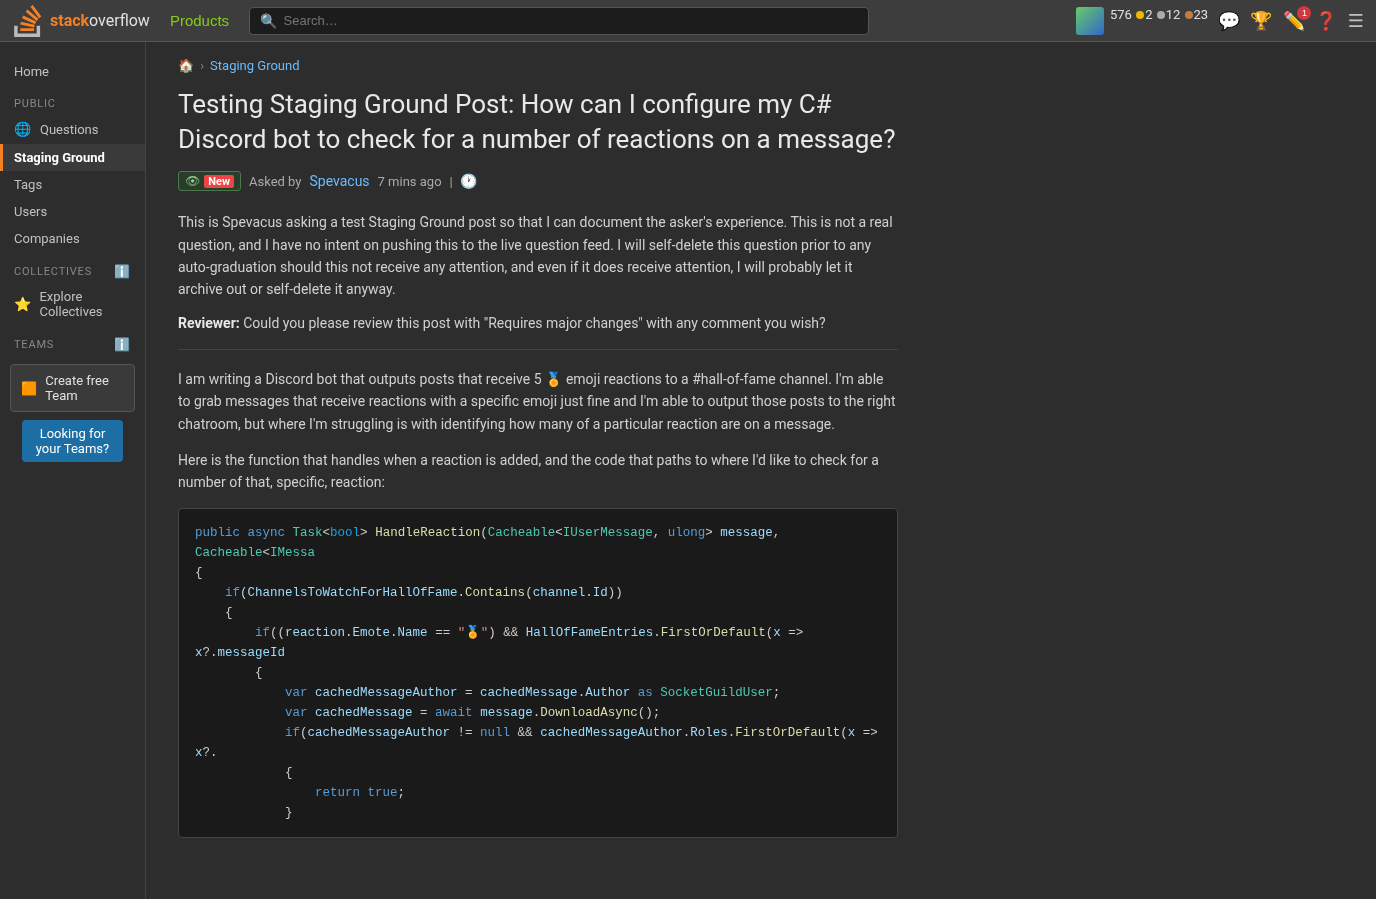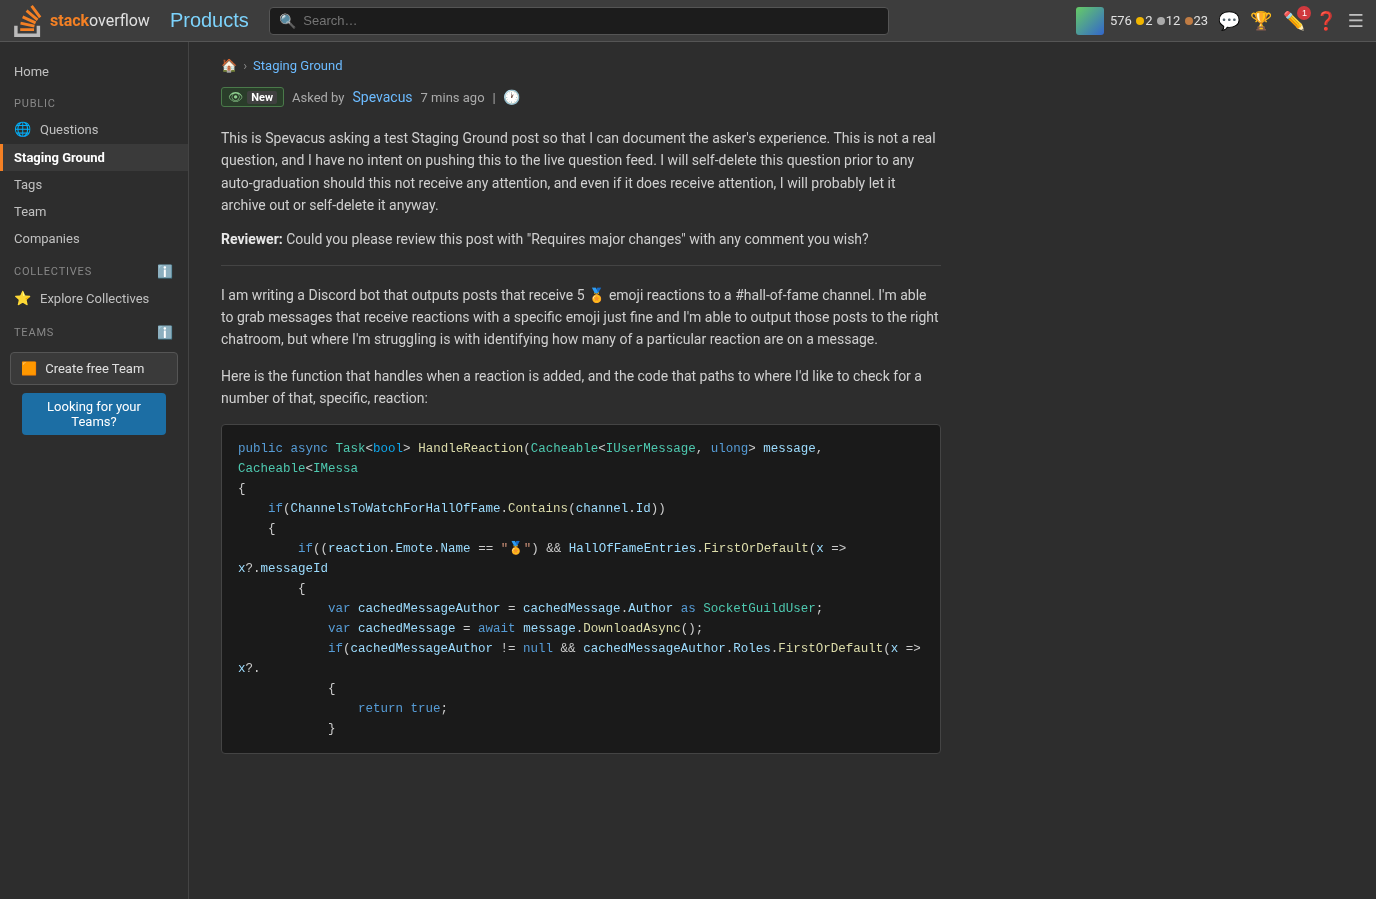--- a/index.html
+++ b/index.html
@@ -33,24 +33,24 @@
     .logo-icon {
       width: 32px;
       height: 32px;
     }
     .logo-text {
       font-size: 16px;
       color: #e0e0e0;
     }
     .logo-text span { color: #f48024; font-weight: bold; }
     .nav-products-btn {
-      color: #7dd3fc;
+      color: #84cc16;
       background: none;
       border: none;
-      font-size: 20px;
+      font-size: 15px;
       cursor: pointer;
       padding: 4px 8px;
     }
     .search-bar {
       flex: 1;
       display: flex;
       align-items: center;
       background: #1c1c1c;
       border: 1px solid #555;
       border-radius: 4px;
@@ -71,21 +71,20 @@
       margin-right: 6px;
     }
     .nav-right {
       display: flex;
       align-items: center;
       gap: 10px;
       margin-left: auto;
     }
     .avatar-wrap {
       display: flex;
-      align-items: center;
       gap: 6px;
       cursor: pointer;
     }
     .avatar-img {
       width: 28px;
       height: 28px;
       background: linear-gradient(135deg, #6c6, #36c);
       border-radius: 3px;
     }
     .rep-score {
@@ -123,21 +122,21 @@
 
     
     .page-wrap {
       display: flex;
       margin-top: 42px;
       min-height: calc(899px - 42px);
     }
 
     
     .sidebar {
-      width: 189px;
+      width: 146px;
       background: #2d2d2d;
       border-right: 1px solid #444;
       padding-top: 16px;
       flex-shrink: 0;
     }
     .sidebar-nav-item {
       display: flex;
       align-items: center;
       padding: 6px 14px;
       color: #c0c0c0;
@@ -246,21 +245,21 @@
       align-items: center;
       gap: 4px;
       background: #2a3d2a;
       border: 1px solid #4a7a4a;
       border-radius: 3px;
       padding: 2px 6px;
       font-size: 12px;
       color: #8fcf8f;
     }
     .badge-new-label {
-      background: #404040;
+      background: #ef4444;
       color: #fff;
       border-radius: 2px;
       padding: 0 4px;
       font-size: 11px;
       font-weight: bold;
     }
     .meta-text { color: #aaa; font-size: 13px; }
     .meta-link { color: #6cbbff; cursor: pointer; text-decoration: none; }
     .history-icon { color: #aaa; cursor: pointer; font-size: 14px; }
 
@@ -379,21 +378,21 @@
 
     <a class="sidebar-nav-item active">
       <span>Staging Ground</span>
     </a>
 
     <a class="sidebar-nav-item">
       <span>Tags</span>
     </a>
 
     <a class="sidebar-nav-item">
-      <span>Team</span>
+      <span>Users</span>
     </a>
 
     <a class="sidebar-nav-item">
       <span>Companies</span>
     </a>
 
     <div class="sidebar-section-label">
       <span>COLLECTIVES</span>
       <span class="info-icon">ℹ️</span>
     </div>
@@ -419,20 +418,21 @@
   </aside>
 
   <main class="main-content">
 
     <div class="breadcrumb">
       <span style="cursor:pointer;">🏠</span>
       <span class="breadcrumb-sep">›</span>
       <a class="breadcrumb-link">Staging Ground</a>
     </div>
 
+    <h1 class="question-title">Testing Staging Ground Post: How can I configure my C# Discord bot to check for a number of reactions on a message?</h1>
 
     <div class="question-meta">
       <div class="badge-new">
         <span>👁</span>
         <span class="badge-new-label">New</span>
       </div>
       <span class="meta-text">Asked by</span>
       <a class="meta-link">Spevacus</a>
       <span class="meta-text">7 mins ago</span>
       <span class="meta-text">|</span>

